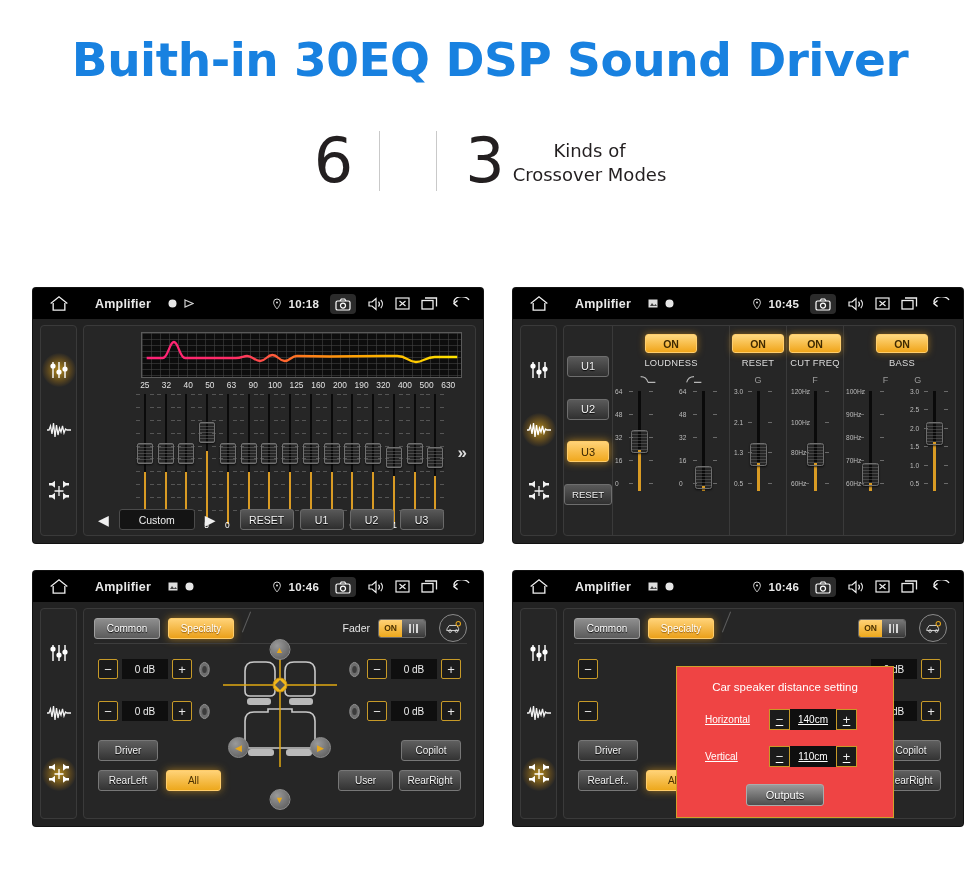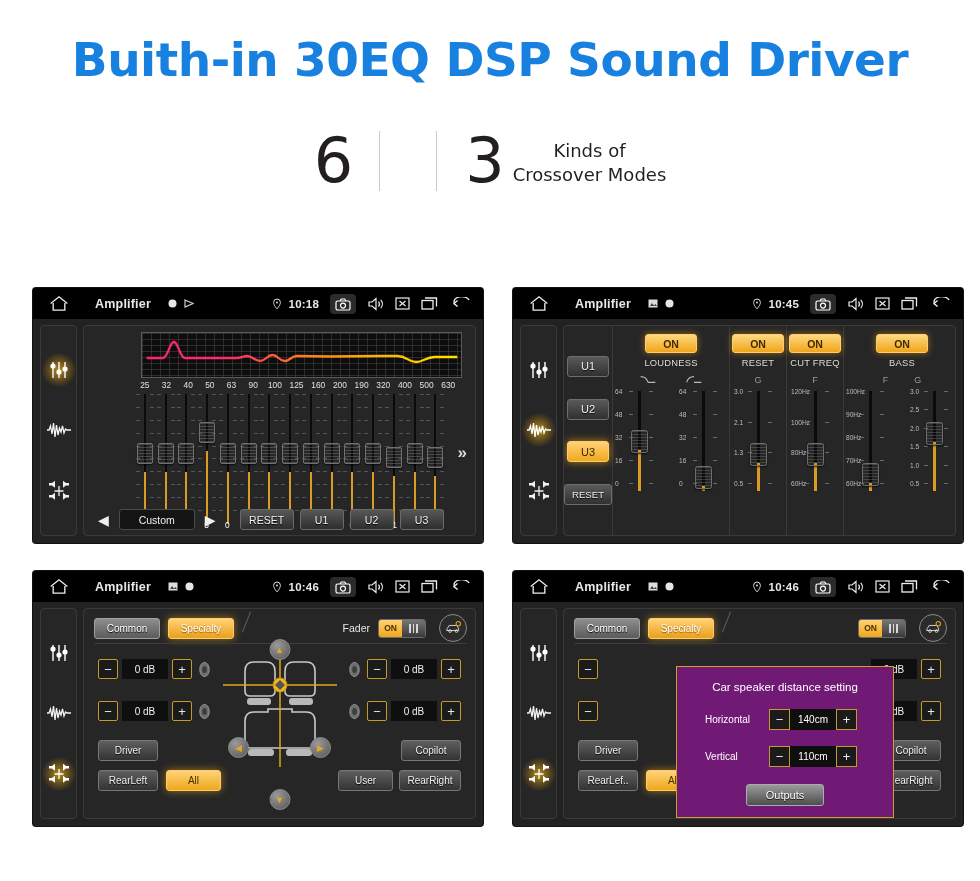--- a/index.html
+++ b/index.html
@@ -342,27 +342,27 @@
     width: 21px; height:21px; border-radius:50%;
     background: radial-gradient(circle at 35% 30%, #9a9a9a, #555);
     border:1px solid #8d8d8d;
     display:flex; align-items:center; justify-content:center;
     color:#e8a81a; font-size:9px;
   }
 
   
   .dialog {
     position:absolute; left: 112px; top: 57px; width: 218px; height: 152px;
-    background:#701a75; border:1px solid #d0a02a;
+    background:#ef4444; border:1px solid #d0a02a;
     z-index: 20; color:#fff;
     display:flex; flex-direction:column; align-items:center;
     padding-top: 14px;
   }
   .dlg-title { font-size: 11.5px; }
-  .dlg-row { display:flex; align-items:center; gap:10px; margin-top: 16px; width: 100%; padding-left: 28px; }
+  .dlg-row { display:flex; align-items:center; gap:10px; margin-top: 16px; width: 100%; padding-left: 28px; text-decoration: underline; }
   .dlg-lbl { font-size:10px; width:54px; }
   .dlg-stepper { display:flex; align-items:center; }
   .dlg-stepper .pm2 {
     width:21px; height:21px; border:1px solid #c79a28; background:#1b1b1b;
     color:#eee; font-size:13px; display:flex; align-items:center; justify-content:center;
   }
   .dlg-stepper .val {
     width: 46px; height:21px; background:#0f0f0f; color:#fff; font-size:10px;
     display:flex; align-items:center; justify-content:center;
   }

